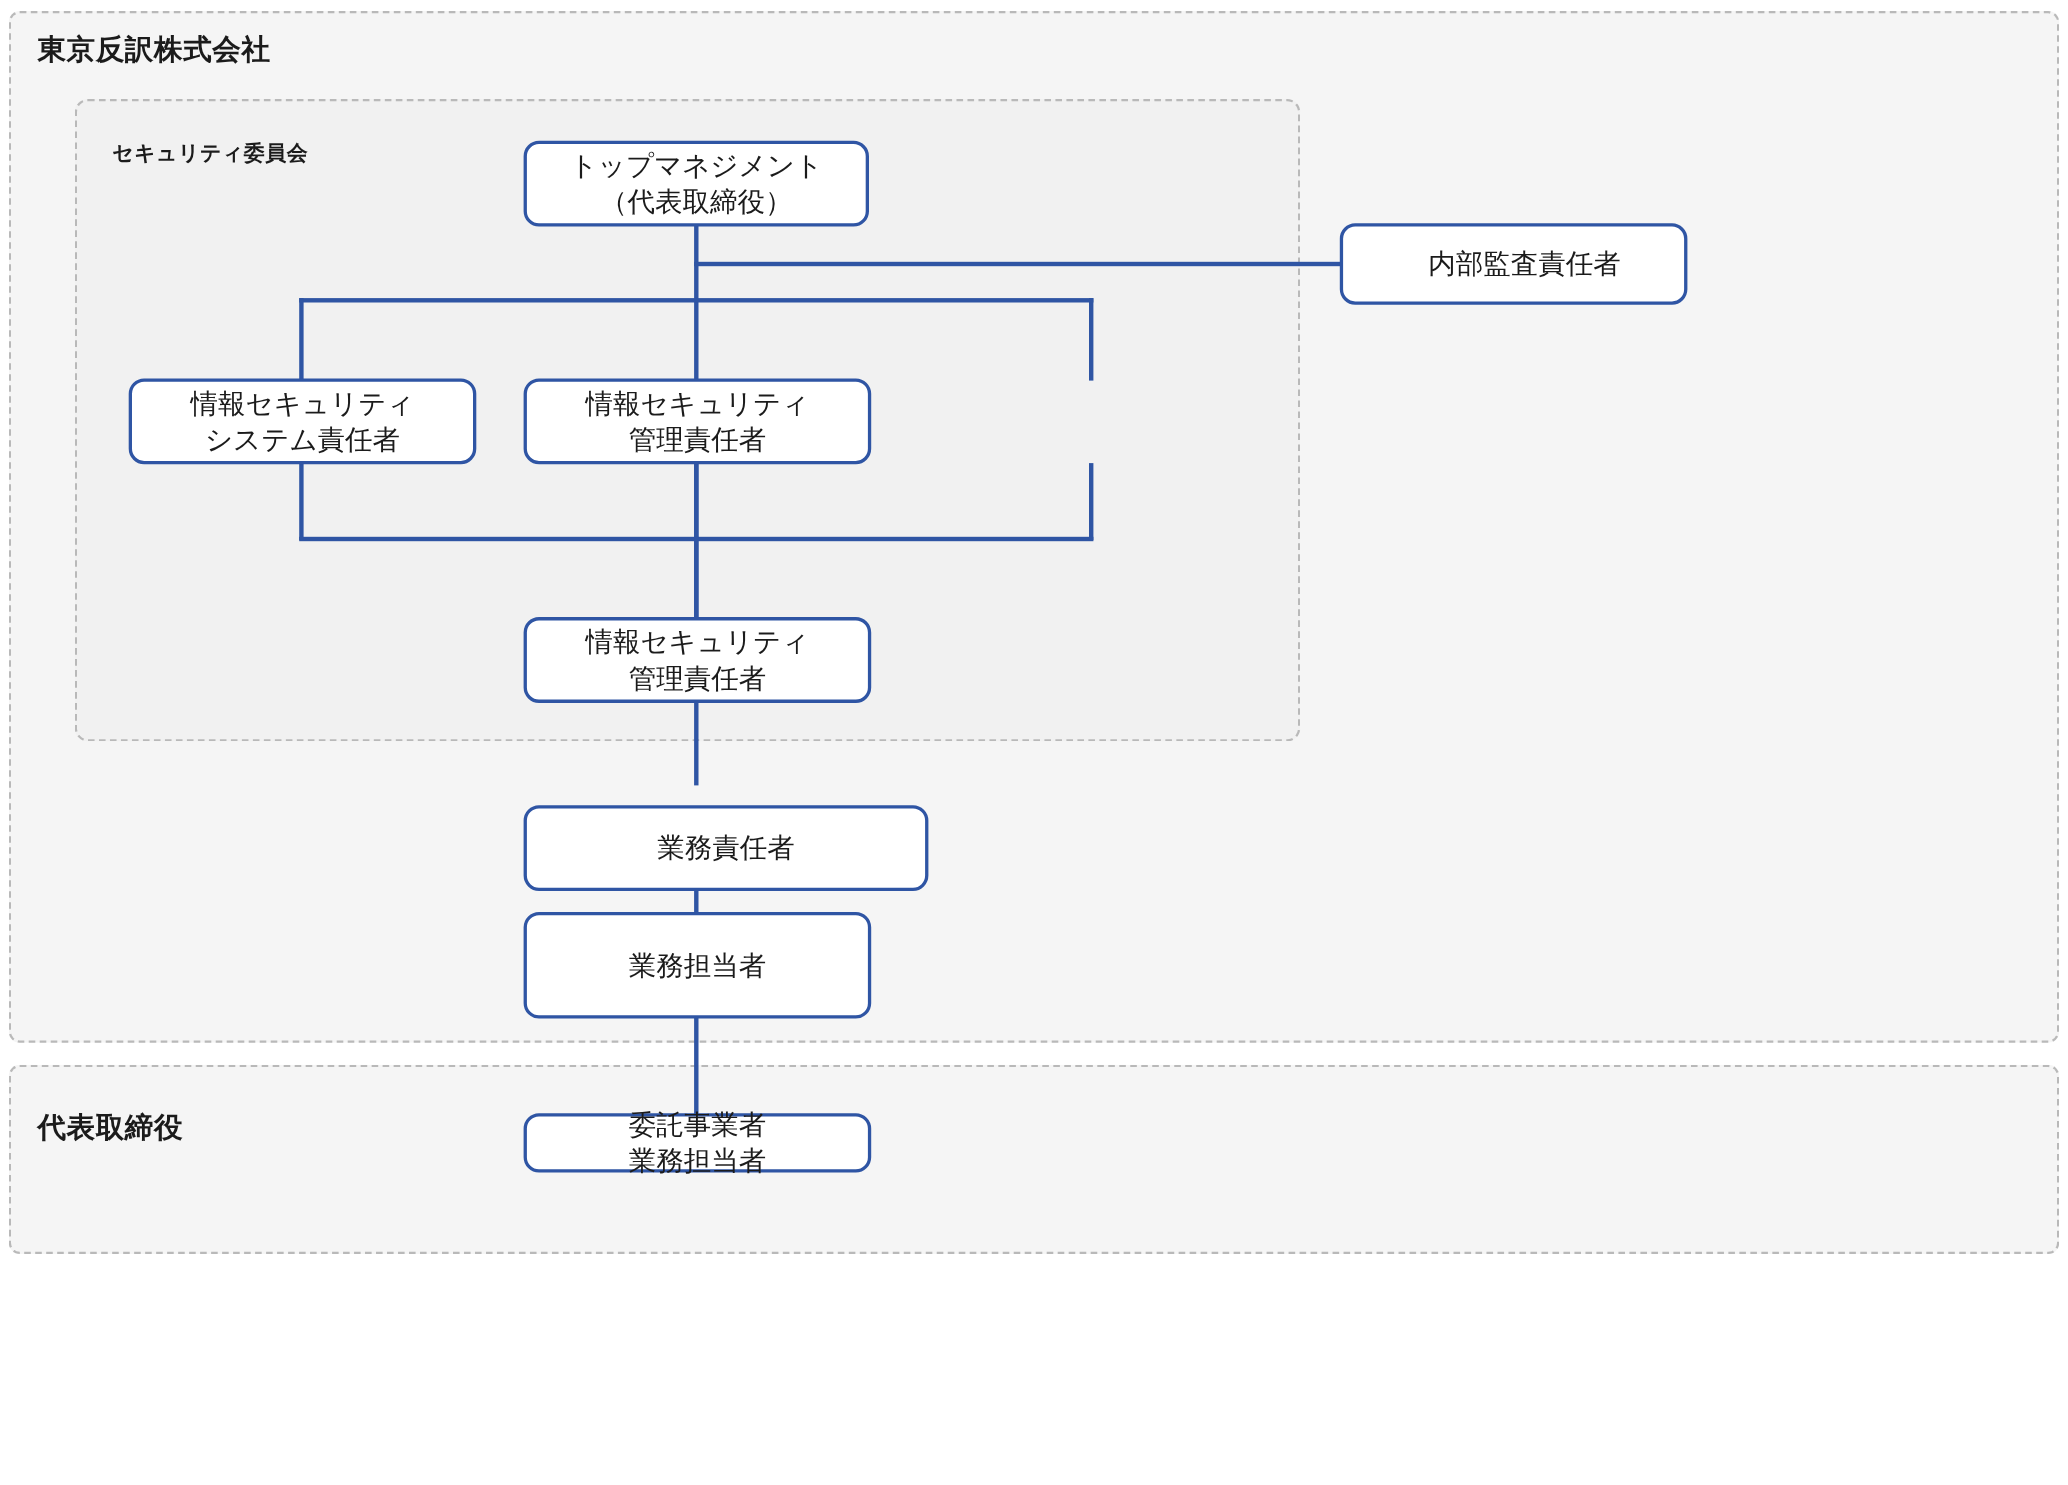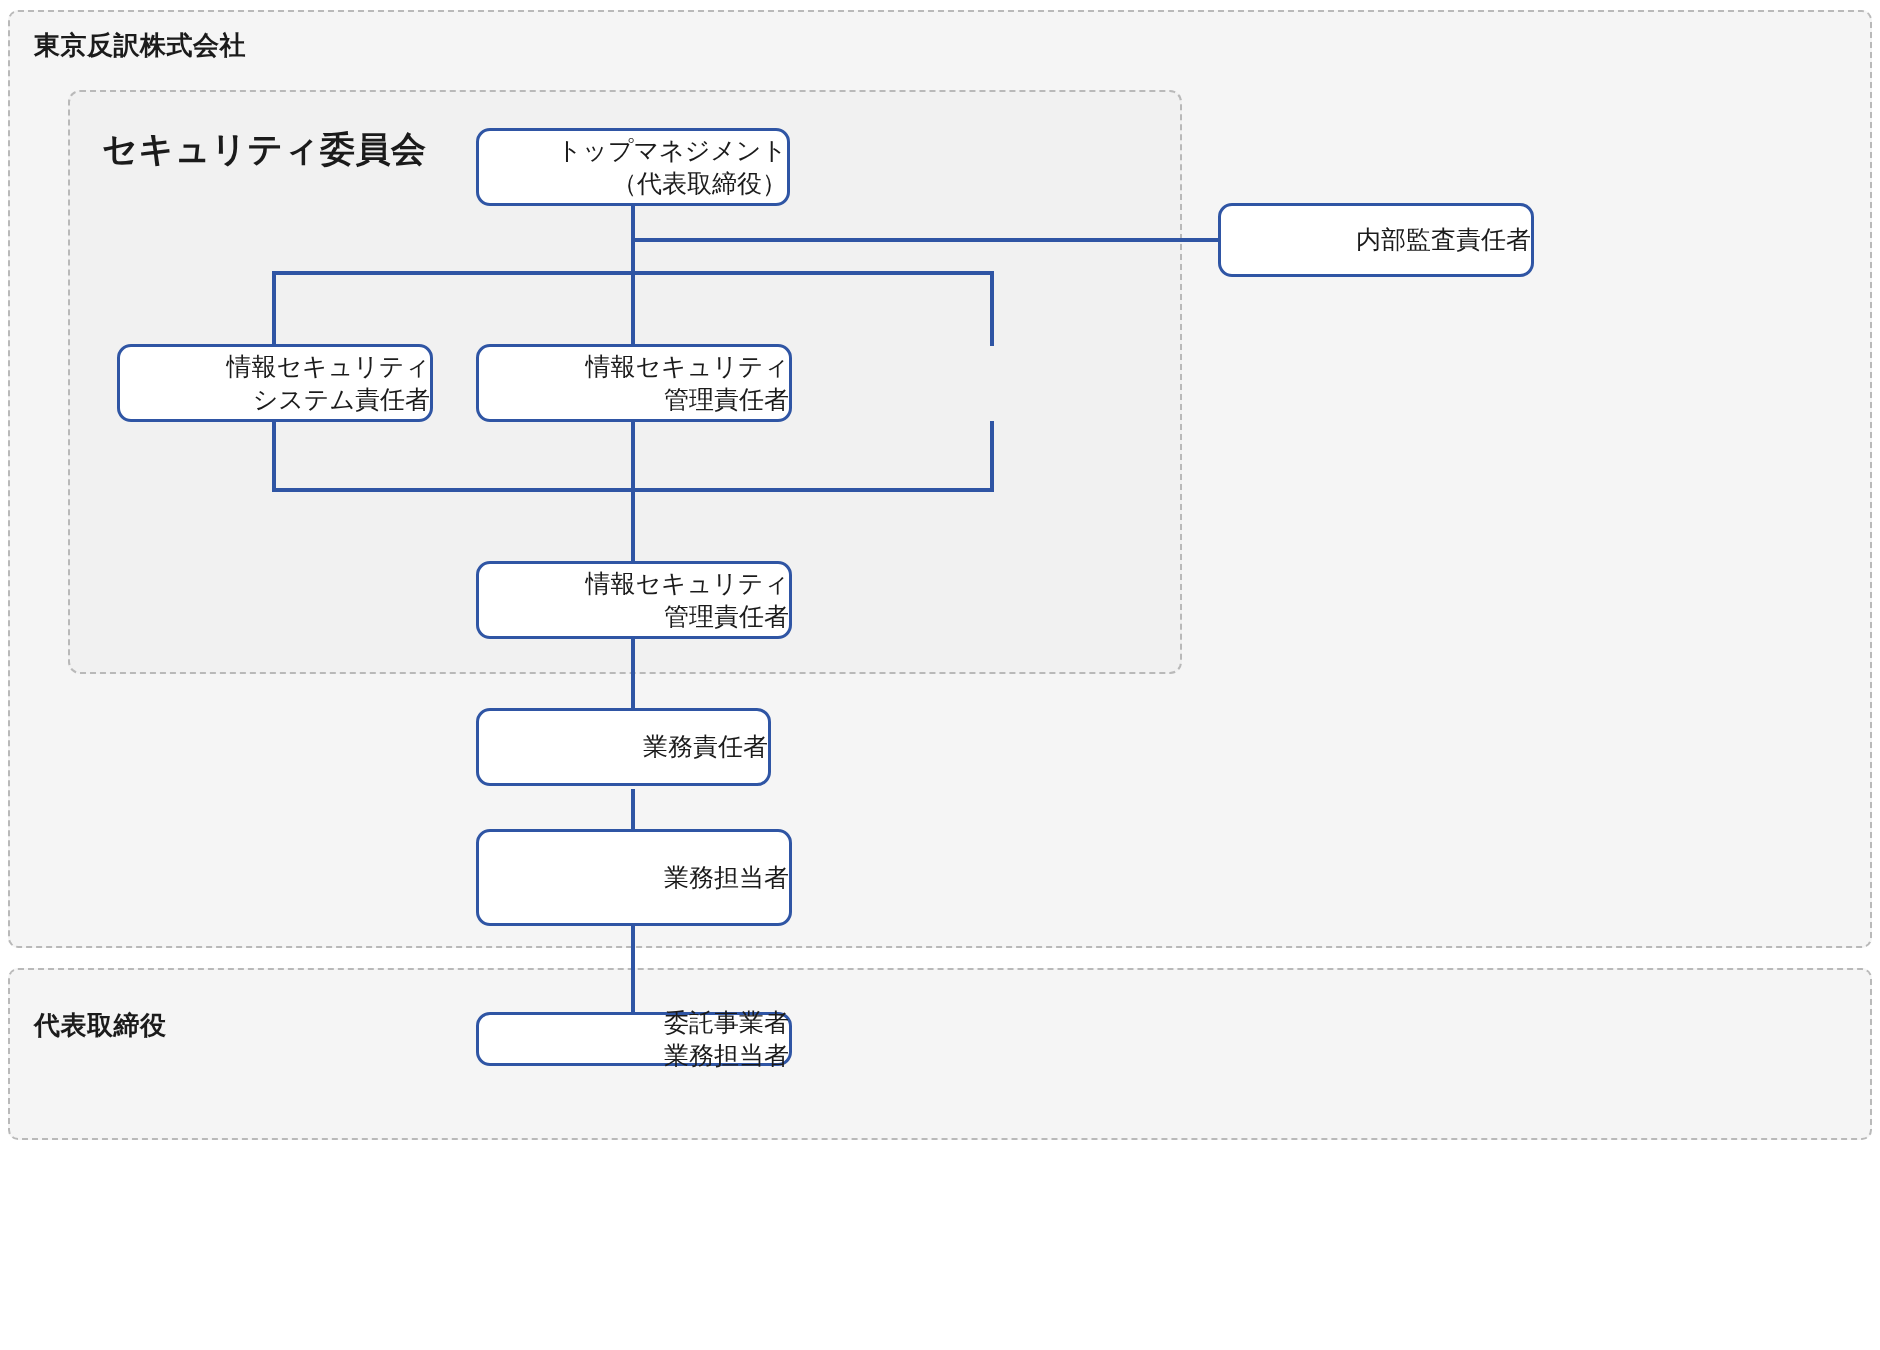--- a/index.html
+++ b/index.html
@@ -31,40 +31,40 @@
     border-radius: 12px;
   }
   .section-title {
     position: absolute;
     font-weight: bold;
     color: #1b1b1b;
     white-space: nowrap;
     letter-spacing: 0.5px;
   }
   .section-title.lvl1 { font-size: 26px; }
-  .section-title.lvl2 { font-size: 35px; }
+  .section-title.lvl2 { font-size: 19px; }
 
   
   .line {
     position: absolute;
     background: #2f55a4;
   }
   .vline { width: 4px; }
   .hline { height: 4px; }
 
   
   .node {
     position: absolute;
     box-sizing: border-box;
     border: 3px solid #2f55a4;
     border-radius: 14px;
     background: #ffffff;
     display: flex;
     flex-direction: column;
-    align-items: flex-end;
+    align-items: center;
     justify-content: center;
     color: #1b1b1b;
     font-size: 25px;
     line-height: 1.34;
     text-align: center;
     white-space: nowrap;
   }
   .node .ln { display: block; }
 </style>
 </head>
@@ -125,21 +125,21 @@
     <span class="ln">情報セキュリティ</span>
     <span class="ln">管理責任者</span>
   </div>
 
 
   <div class="node" style="left:476px; top:561px; width:316px; height:78px;">
     <span class="ln">情報セキュリティ</span>
     <span class="ln">管理責任者</span>
   </div>
 
-  <div class="node" style="left:476px; top:708px; width:295px; height:78px;">
+  <div class="node" style="left:476px; top:732px; width:368px; height:78px;">
     <span class="ln">業務責任者</span>
   </div>
 
   <div class="node" style="left:476px; top:829px; width:316px; height:97px;">
     <span class="ln">業務担当者</span>
   </div>
 
   <div class="node" style="left:476px; top:1012px; width:316px; height:54px;">
     <span class="ln">委託事業者</span>
     <span class="ln">業務担当者</span>

